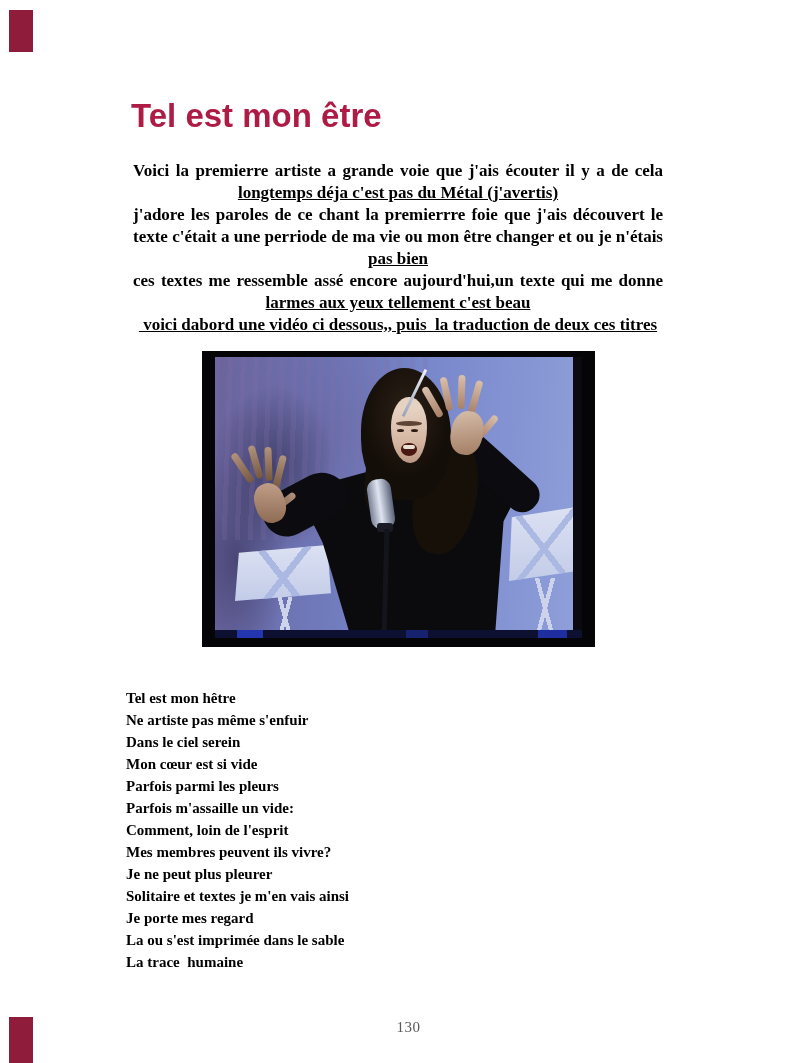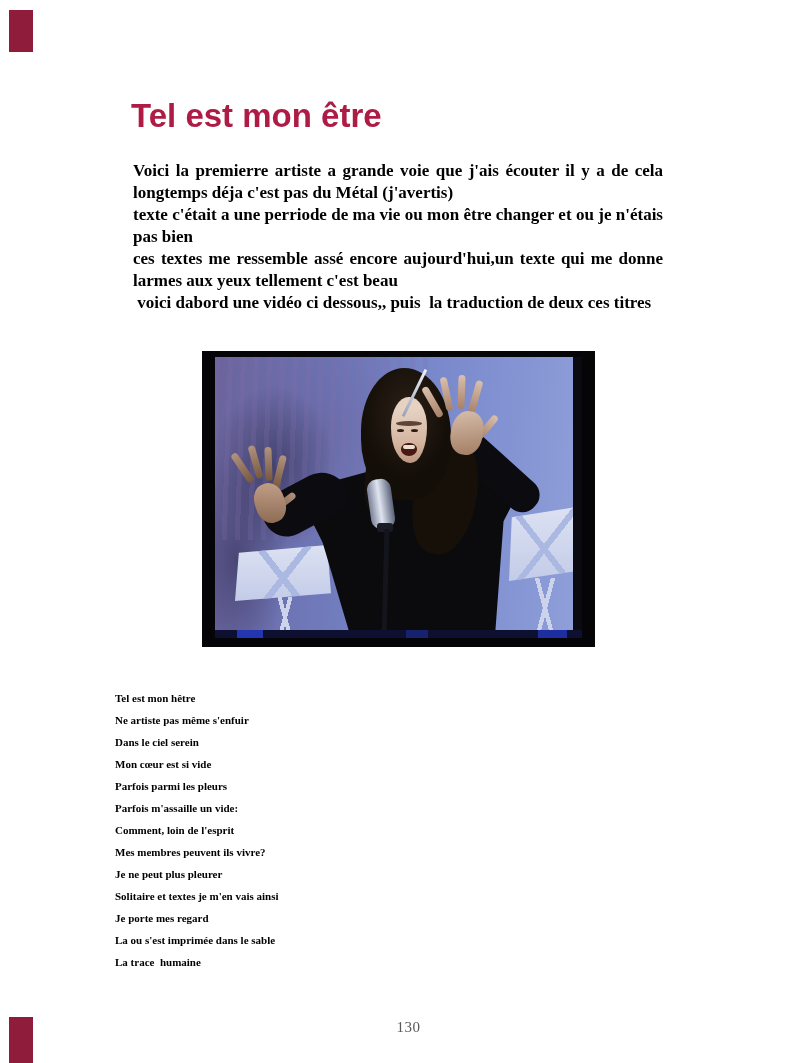--- a/index.html
+++ b/index.html
@@ -11,23 +11,23 @@
   .corner-mark.bottom{left:9px;top:1017px;width:24px;height:46px;}
 
   .title{position:absolute;left:131px;top:96px;margin:0;line-height:40px;
          font-family:"Liberation Sans",sans-serif;font-weight:700;font-size:33px;
          color:var(--title-color,#ae1c45);letter-spacing:0;}
 
   .intro{position:absolute;left:133px;top:160px;width:530px;
          font-weight:700;font-size:17px;}
   .tline{height:22px;line-height:22px;overflow:hidden;}
   .tline.j{text-align:justify;text-align-last:justify;}
-  .tline.l{text-align:left;white-space:pre;}
+  .tline.l{text-align:center;white-space:pre;text-decoration:underline;}
 
-  .poem{position:absolute;left:115px;top:687px;width:420px;font-weight:700;font-size:11px;}
+  .poem{position:absolute;left:126px;top:687px;width:420px;font-weight:700;font-size:15px;}
   .pline{height:22px;line-height:22px;white-space:pre;}
 
   .pagenum{position:absolute;left:0;top:1019px;width:795px;padding-left:22px;box-sizing:border-box;
            text-align:center;font-size:15px;letter-spacing:0.5px;
            color:var(--page-number-color,#585858);}
 
   
   .photo{position:absolute;left:202px;top:351px;width:393px;height:296px;background:#050507;}
   .ph-video{position:absolute;left:13px;top:6px;width:367px;height:281px;overflow:hidden;
     background:
@@ -104,20 +104,21 @@
 
 <div class="page">
 
   <div class="corner-mark top"></div>
 
   <h1 class="title">Tel est mon être</h1>
 
   <div class="intro">
     <div class="tline j">Voici la premierre artiste a grande voie que j'ais écouter il y a de cela bien</div>
     <div class="tline l">longtemps déja c'est pas du Métal (j'avertis)</div>
+    <div class="tline j">j'adore les paroles de ce chant la premierrre foie que j'ais découvert le</div>
     <div class="tline j">texte c'était a une perriode de ma vie ou mon être changer et ou je n'étais</div>
     <div class="tline l">pas bien</div>
     <div class="tline j">ces textes me ressemble assé encore aujourd'hui,un texte qui me donne des</div>
     <div class="tline l">larmes aux yeux tellement c'est beau</div>
     <div class="tline l"> voici dabord une vidéo ci dessous,, puis  la traduction de deux ces titres</div>
   </div>
 
   <div class="photo">
     <div class="ph-video">
       <div class="ph-curtain"></div>

